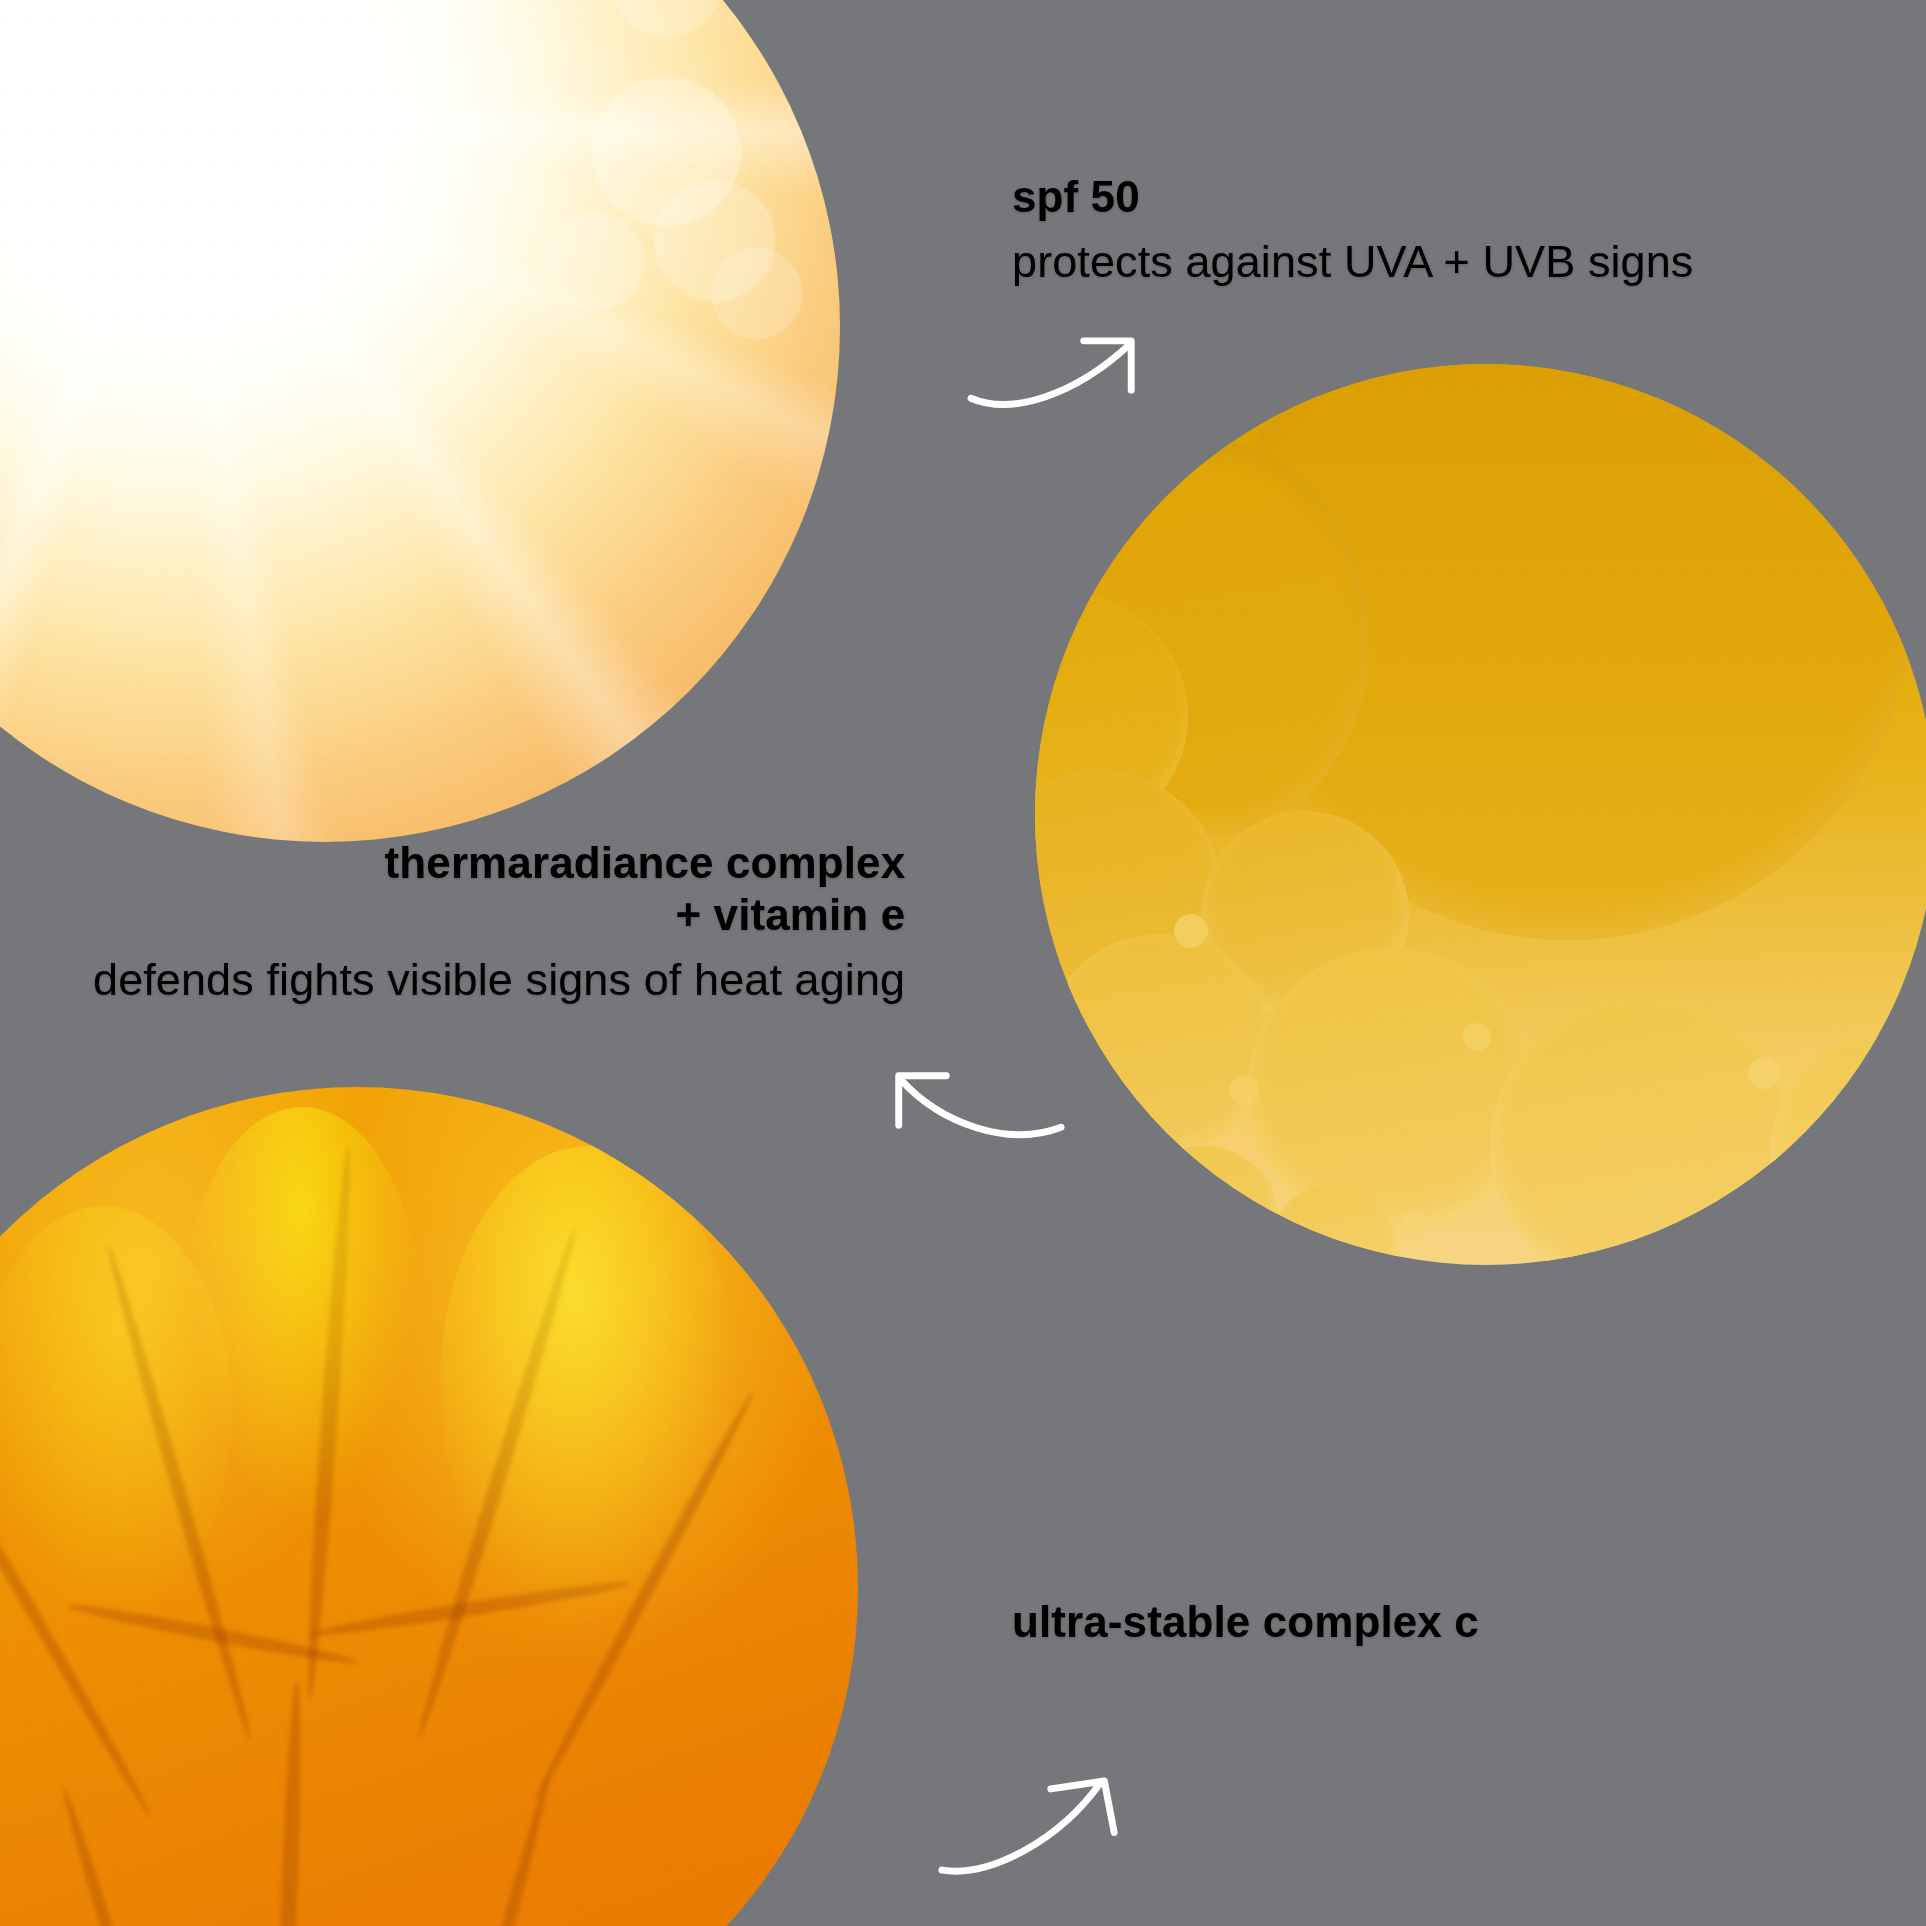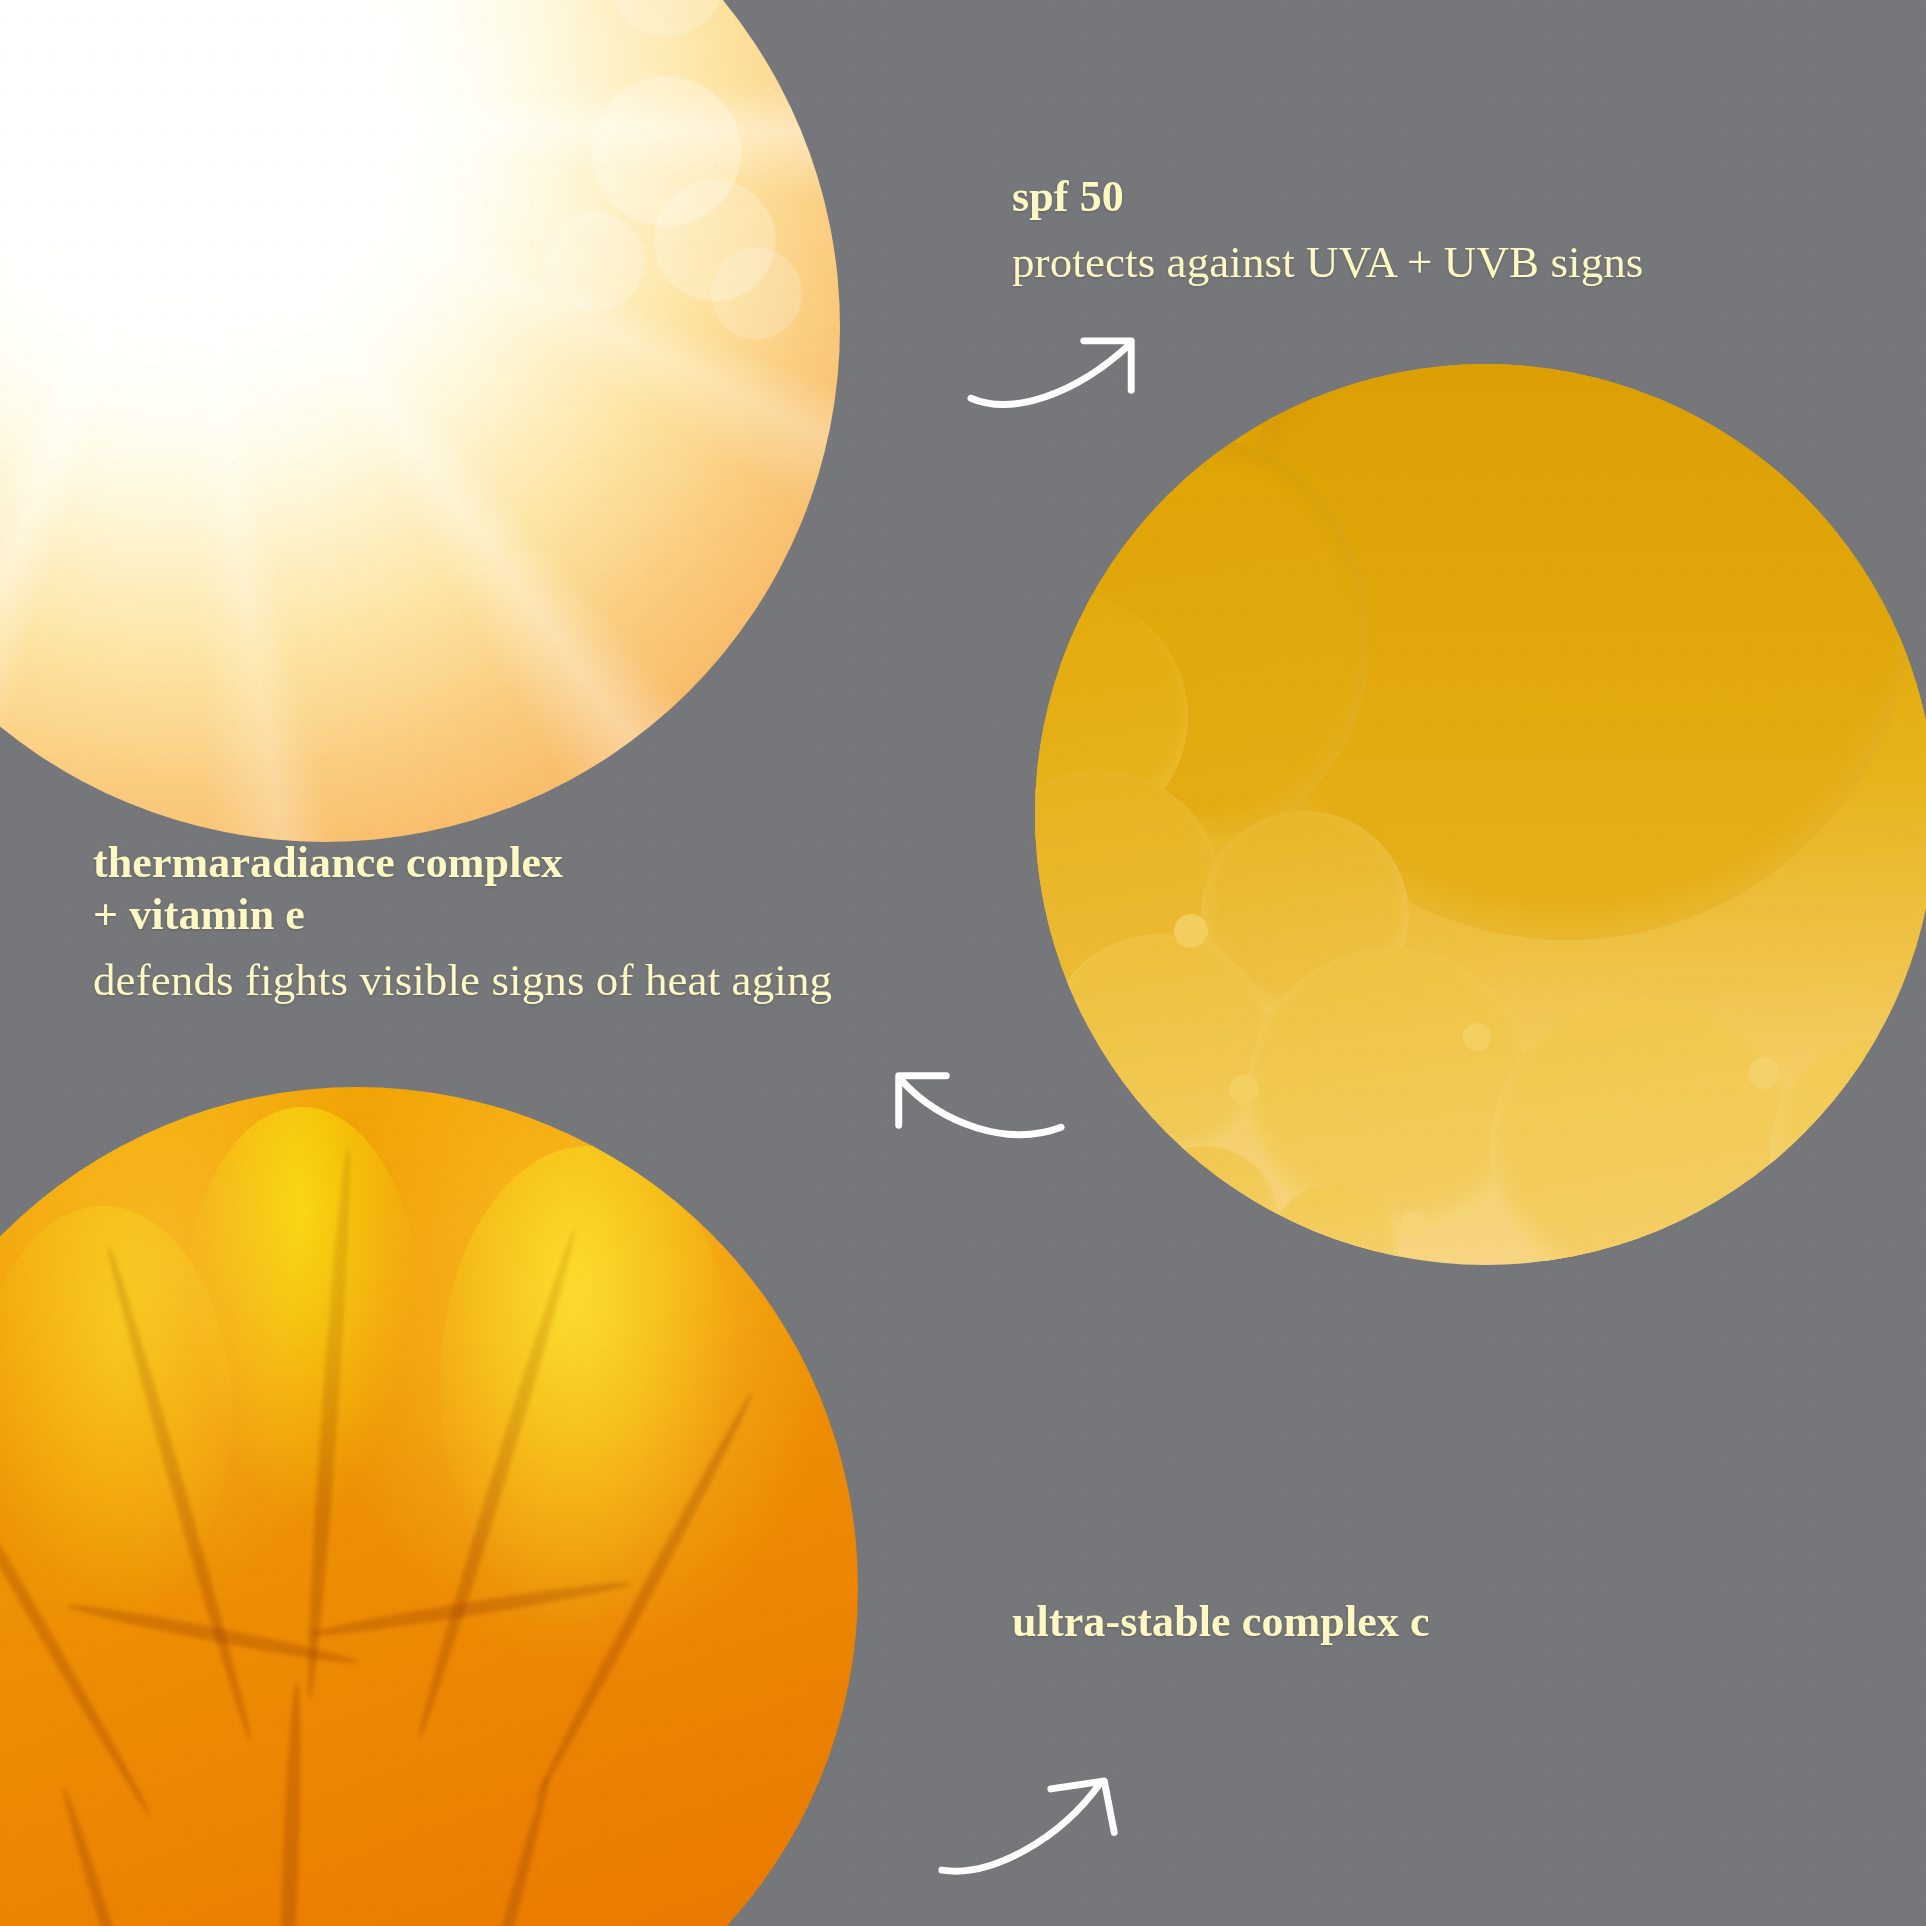--- a/index.html
+++ b/index.html
@@ -75,35 +75,35 @@
     width:1002px;height:1002px;
     background:
       radial-gradient(ellipse 42% 58% at 72% 22%, rgba(255,220,60,.60), rgba(255,205,40,0) 62%),
       radial-gradient(ellipse 36% 52% at 30% 18%, rgba(255,214,70,.45), rgba(255,200,40,0) 64%),
       linear-gradient(160deg,#f3ae06 0%,#f09a04 26%,#ed8b03 52%,#ea7f02 74%,#e87401 100%);
   }
   .seg{position:absolute;border-radius:50%;mix-blend-mode:overlay;}
   .vein{position:absolute;background:rgba(150,60,0,.30);border-radius:50%;filter:blur(2px);}
 
   
-  .block{position:absolute;z-index:30;color:#fef9c3;font-family:Liberation Serif, serif;}
+  .block{position:absolute;z-index:30;color:#000000;}
   .title{
     font-weight:bold;font-size:44px;line-height:1.18;
     letter-spacing:0.1px;
     text-shadow:0 1px 3px rgba(0,0,0,.20);
     margin:0 0 12px 0;white-space:pre-line;
   }
   .sub{
     font-weight:300;font-size:45px;line-height:1.2;
     letter-spacing:0.1px;
     text-shadow:0 1px 3px rgba(0,0,0,.18);
     margin:0;
   }
   #block-spf{left:1012px;top:171px;}
-  #block-thermaradiance{left:93px;top:837px;}
+  #block-thermaradiance{left:93px;top:837px;text-align:right;}
   #block-vitc{left:1012px;top:1596px;}
 
   
   .arrow{position:absolute;z-index:31;overflow:visible;}
   #arrow-spf{left:965px;top:317px;}
   #arrow-thermaradiance{left:871px;top:1044px;}
   #arrow-vitc{left:936px;top:1767px;}
   .arrow path{fill:none;stroke:#ffffff;stroke-width:7;stroke-linecap:round;stroke-linejoin:round;}
 </style>
 </head>

